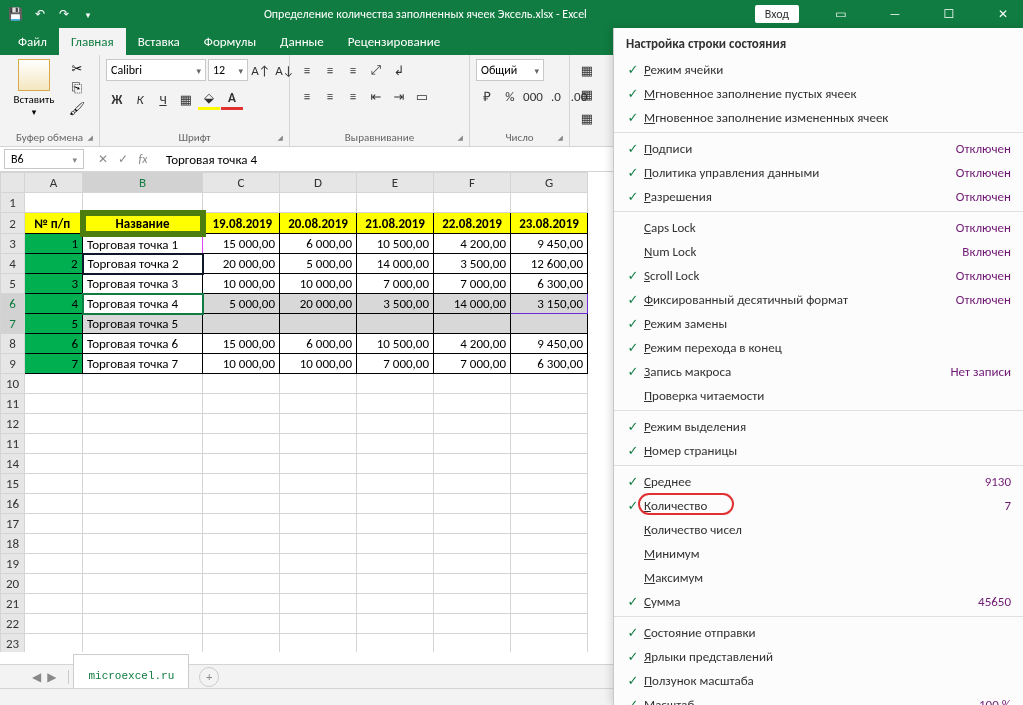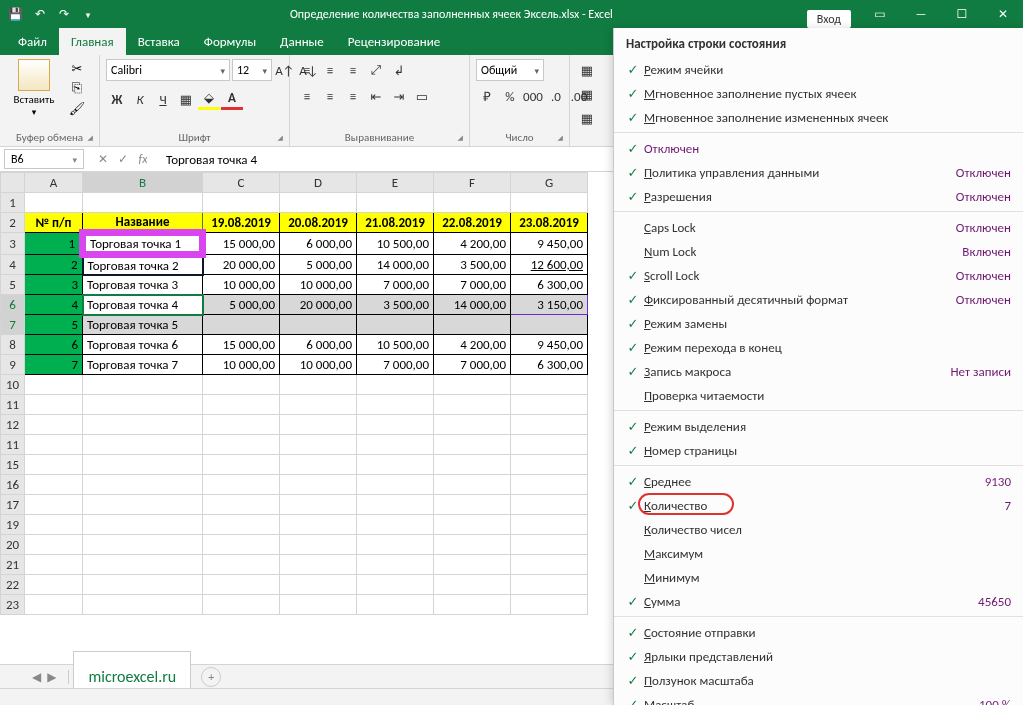--- a/index.html
+++ b/index.html
@@ -3,21 +3,21 @@
 <meta charset="utf-8">
 <style>
   * { box-sizing: border-box; margin: 0; padding: 0; font-family: "Segoe UI", Calibri, sans-serif; }
   body { background: #fff; width: 1023px; height: 705px; overflow: hidden; font-size: 12px; }
   
   
   .titlebar { background: #107c41; height: 28px; display: flex; align-items: center; color: #fff; }
   .qat { display: flex; gap: 8px; padding-left: 8px; align-items: center; }
   .qat span { width: 16px; height: 16px; display: flex; align-items: center; justify-content: center; cursor: pointer; }
   .title { flex: 1; text-align: center; font-size: 12px; color: #fff; }
-  .winctl { display: flex; gap: 1px; align-items: flex-end; }
+  .winctl { display: flex; gap: 14px; align-items: center; }
   .winctl .login { background: #fff; color: #333; padding: 2px 10px; font-size: 12px; border-radius: 2px; margin-right: 8px; }
   .winctl .btn { width: 40px; height: 28px; display: flex; align-items: center; justify-content: center; cursor: pointer; }
   
   
   .tabs { background: #107c41; height: 27px; display: flex; align-items: flex-start; padding-left: 6px; }
   .tab { padding: 6px 12px 6px; color: #fff; font-size: 13px; cursor: pointer; }
   .tab.active { background: #f3f3f3; color: #107c41; }
   
   
   .ribbon-wrap { position: relative; }
@@ -25,21 +25,21 @@
   .group { border-right: 1px solid #d4d4d4; padding: 4px 6px 2px; display: flex; flex-direction: column; }
   .group-body { flex: 1; display: flex; align-items: flex-start; gap: 4px; }
   .group-label { text-align: center; font-size: 11px; color: #666; padding-top: 2px; position: relative; }
   .group-label::after { content: "◢"; position: absolute; right: 0; bottom: 2px; font-size: 7px; color: #888; }
   .bigbtn { display: flex; flex-direction: column; align-items: center; width: 56px; font-size: 11px; cursor: pointer; }
   .bigbtn .ico { width: 32px; height: 32px; background: #fff; border: 1px solid #bbb; margin-bottom: 2px; position: relative; }
   .smallicons { display: flex; flex-direction: column; gap: 2px; }
   .smallicons div { width: 22px; height: 18px; cursor: pointer; display: flex; align-items: center; justify-content: center; font-size: 13px; }
   .fontrow { display: flex; gap: 2px; margin-bottom: 3px; }
   .fontsel { border: 1px solid #c8c8c8; background: #fff; height: 22px; font-size: 12px; padding: 0 4px; display: flex; align-items: center; }
-  .fontsel.name { width: 124px; }
+  .fontsel.name { width: 100px; }
   .fontsel.size { width: 40px; }
   .fontsel::after { content: "▾"; margin-left: auto; font-size: 9px; color: #666; }
   .btnrow { display: flex; gap: 1px; }
   .rbtn { width: 22px; height: 22px; display: flex; align-items: center; justify-content: center; cursor: pointer; font-size: 13px; color: #333; }
   
   
   .fbar { height: 25px; border-bottom: 1px solid #d4d4d4; display: flex; align-items: center; background: #fff; }
   .namebox { width: 80px; border: 1px solid #c8c8c8; height: 20px; margin: 0 4px; padding: 0 6px; display: flex; align-items: center; }
   .namebox::after { content: "▾"; margin-left: auto; font-size: 9px; color: #888; }
   .fbtns { display: flex; gap: 2px; padding: 0 6px; color: #888; }
@@ -57,21 +57,21 @@
   .c-a { width: 58px; }
   .c-b { width: 120px; }
   .c-c, .c-d, .c-e, .c-f, .c-g, .c-h { width: 77px; }
   .hdr-yellow { background: #ffff00; font-weight: bold; text-align: center; }
   .green-cell { background: #00b050; }
   .num { text-align: right; }
   
   
   .sheettabs { position: absolute; bottom: 17px; left: 0; right: 0; height: 24px; background: #f3f3f3; border-top: 1px solid #d4d4d4; display: flex; align-items: center; padding-left: 20px; gap: 4px; }
   .sheet-nav { display: flex; gap: 6px; color: #888; padding: 0 12px; border-right: 1px solid #ccc; }
-  .stab { padding: 15px 14px; background: #fff; border: 1px solid #ccc; border-bottom: 2px solid #107c41; color: #107c41; font-size: 16px; cursor: pointer; }
+  .stab { padding: 15px 14px; background: #fff; border: 1px solid #ccc; border-bottom: 2px solid #107c41; color: #107c41; font-size: 11px; cursor: pointer; font-family: Liberation Mono, monospace; }
   .addsheet { width: 20px; height: 20px; border: 1px solid #ccc; border-radius: 50%; display: flex; align-items: center; justify-content: center; color: #888; cursor: pointer; margin-left: 6px; }
   
   
   .statusbar { position: absolute; bottom: 0; left: 0; right: 0; height: 17px; background: #f3f3f3; border-top: 1px solid #d4d4d4; display: flex; align-items: center; font-size: 12px; color: #444; }
   .status-right { margin-left: auto; display: flex; gap: 18px; padding-right: 8px; }
   
   
   .ctxmenu { position: absolute; top: 28px; right: 0; width: 410px; bottom: 0; background: #fcfcfc; border-left: 1px solid #c8c8c8; box-shadow: -2px 0 8px rgba(0,0,0,0.15); z-index: 100; font-size: 13px; color: #333; overflow: hidden; }
   .ctxmenu .ctx-title { font-weight: bold; padding: 8px 12px 6px; }
   .ctxmenu .item { display: flex; align-items: center; height: 24px; padding: 0 12px 0 8px; cursor: pointer; }
@@ -237,46 +237,46 @@
           <td></td>
           <td></td>
           <td></td>
           <td></td>
           <td></td>
           <td></td>
         </tr>
         <tr>
           <th class="rowh">2</th>
           <td class="hdr-yellow" style="border:1px solid #000">№ п/п</td>
-          <td class="hdr-yellow" style="border:1px solid #4d7c0f">Название</td>
+          <td class="hdr-yellow" style="border:6px solid #4d7c0f">Название</td>
           <td class="hdr-yellow" style="border:1px solid #000">19.08.2019</td>
           <td class="hdr-yellow" style="border:1px solid #000">20.08.2019</td>
           <td class="hdr-yellow" style="border:1px solid #000">21.08.2019</td>
           <td class="hdr-yellow" style="border:1px solid #000">22.08.2019</td>
           <td class="hdr-yellow" style="border:1px solid #000">23.08.2019</td>
         </tr>
         <tr>
           <th class="rowh">3</th>
           <td class="green-cell num" style="border:1px solid #000;color:#000">1</td>
-          <td style="border:7px solid #d946ef;">Торговая точка 1</td>
+          <td style="border:1px solid #d946ef;">Торговая точка 1</td>
           <td class="num" style="border:1px solid #000;">15 000,00</td>
           <td class="num" style="border:1px solid #000;">6 000,00</td>
           <td class="num" style="border:1px solid #000;">10 500,00</td>
           <td class="num" style="border:1px solid #000;">4 200,00</td>
           <td class="num" style="border:1px solid #000;">9 450,00</td>
         </tr>
         <tr>
           <th class="rowh">4</th>
           <td class="green-cell num" style="border:1px solid #000;color:#000">2</td>
           <td style="border:2px solid #0f172a;">Торговая точка 2</td>
           <td class="num" style="border:1px solid #000;">20 000,00</td>
           <td class="num" style="border:1px solid #000;">5 000,00</td>
           <td class="num" style="border:1px solid #000;">14 000,00</td>
           <td class="num" style="border:1px solid #000;">3 500,00</td>
-          <td class="num" style="border:1px solid #000;text-decoration:underline;">12 600,00</td>
+          <td class="num" style="border:1px solid #000;">12 600,00</td>
         </tr>
         <tr>
           <th class="rowh">5</th>
           <td class="green-cell num" style="border:1px solid #000;color:#000">3</td>
           <td style="border:1px solid #000;">Торговая точка 3</td>
           <td class="num" style="border:1px solid #000;">10 000,00</td>
           <td class="num" style="border:1px solid #000;">10 000,00</td>
           <td class="num" style="border:1px solid #000;">7 000,00</td>
           <td class="num" style="border:1px solid #000;">7 000,00</td>
           <td class="num" style="border:1px solid #000;">6 300,00</td>
@@ -355,20 +355,30 @@
           <th class="rowh">11</th>
           <td></td>
           <td></td>
           <td></td>
           <td></td>
           <td></td>
           <td></td>
           <td></td>
         </tr>
         <tr>
+          <th class="rowh">14</th>
+          <td></td>
+          <td></td>
+          <td></td>
+          <td></td>
+          <td></td>
+          <td></td>
+          <td></td>
+        </tr>
+        <tr>
           <th class="rowh">15</th>
           <td></td>
           <td></td>
           <td></td>
           <td></td>
           <td></td>
           <td></td>
           <td></td>
         </tr>
         <tr>
@@ -376,20 +386,30 @@
           <td></td>
           <td></td>
           <td></td>
           <td></td>
           <td></td>
           <td></td>
           <td></td>
         </tr>
         <tr>
           <th class="rowh">17</th>
+          <td></td>
+          <td></td>
+          <td></td>
+          <td></td>
+          <td></td>
+          <td></td>
+          <td></td>
+        </tr>
+        <tr>
+          <th class="rowh">18</th>
           <td></td>
           <td></td>
           <td></td>
           <td></td>
           <td></td>
           <td></td>
           <td></td>
         </tr>
         <tr>
           <th class="rowh">19</th>
@@ -475,20 +495,21 @@
         <span class="val"></span>
       </div>
       <div class="item">
         <span class="chk">✓</span>
         <span class="lbl"><u>М</u>гновенное заполнение измененных ячеек</span>
         <span class="val"></span>
       </div>
       <div class="sep"></div>
       <div class="item">
         <span class="chk">✓</span>
+        <span class="lbl"><u>П</u>одписи</span>
         <span class="val">Отключен</span>
       </div>
       <div class="item">
         <span class="chk">✓</span>
         <span class="lbl"><u>П</u>олитика управления данными</span>
         <span class="val">Отключен</span>
       </div>
       <div class="item">
         <span class="chk">✓</span>
         <span class="lbl"><u>Р</u>азрешения</span>
@@ -558,26 +579,26 @@
         <span class="val">7</span>
         <div class="highlight-red" style="left: 24px; top: 0px; width: 96px; height: 22px;"></div>
       </div>
       <div class="item">
         <span class="chk"></span>
         <span class="lbl"><u>К</u>оличество чисел</span>
         <span class="val"></span>
       </div>
       <div class="item">
         <span class="chk"></span>
+        <span class="lbl"><u>М</u>инимум</span>
+        <span class="val"></span>
+      </div>
+      <div class="item">
+        <span class="chk"></span>
         <span class="lbl"><u>М</u>аксимум</span>
-        <span class="val"></span>
-      </div>
-      <div class="item">
-        <span class="chk"></span>
-        <span class="lbl"><u>М</u>инимум</span>
         <span class="val"></span>
       </div>
       <div class="item">
         <span class="chk">✓</span>
         <span class="lbl"><u>С</u>умма</span>
         <span class="val">45650</span>
       </div>
       <div class="sep"></div>
       <div class="item">
         <span class="chk">✓</span>

